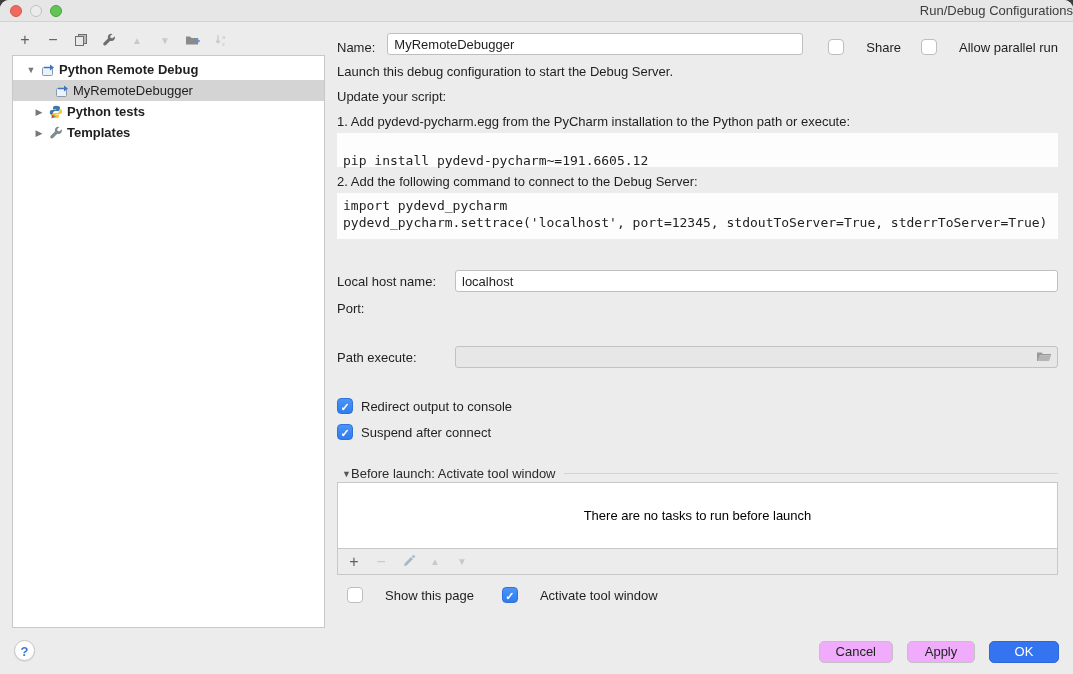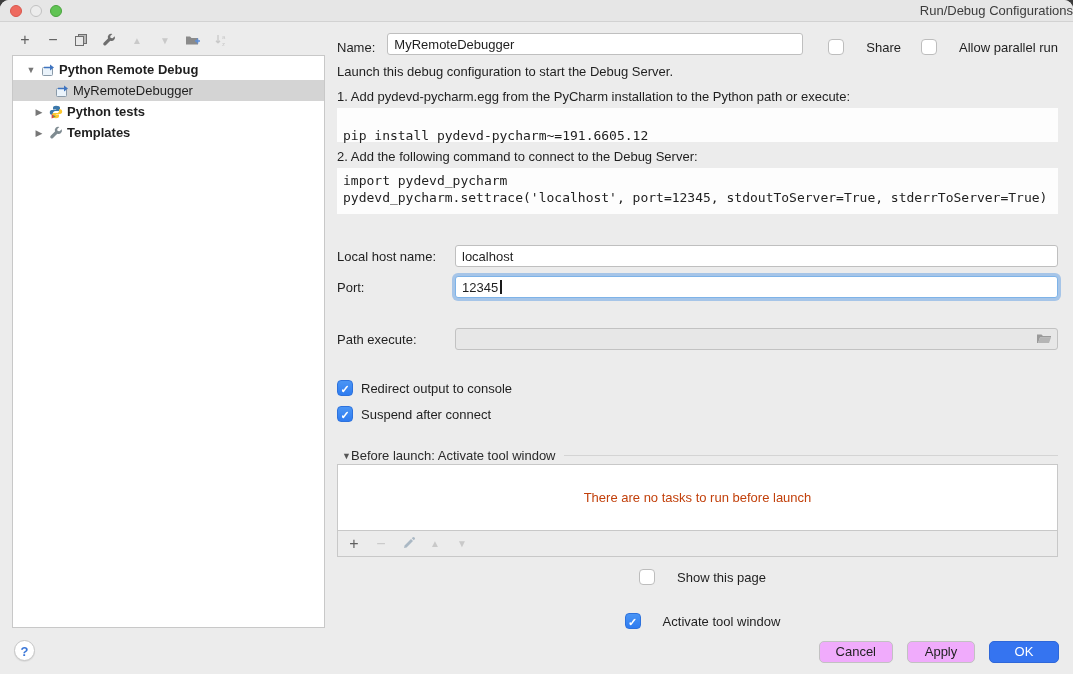--- a/index.html
+++ b/index.html
@@ -62,25 +62,25 @@
     background:#e7e7e7;}
   .folder-btn{position:absolute;right:5px;top:3px;width:16px;height:14px;}
   .ckrow{margin-top:10px;display:flex;align-items:center;gap:8px;}
   .ckrow.first{margin-top:30px;}
   .bl-header{margin-top:26px;display:flex;align-items:center;}
   .bl-arrow{font-size:9px;color:#555;width:14px;padding-left:5px;}
   .bl-title{white-space:nowrap;color:#2b2b2b;}
   .bl-line{flex:1;border-top:1px solid #d4d4d4;margin-left:8px;}
   .tasks-box{margin-top:1px;height:67px;background:#fff;border:1px solid #c8c8c8;
     display:flex;align-items:center;justify-content:center;}
-  .tasks-empty{color:#c2410c;}
+  .tasks-empty{color:#000000;}
   .bl-toolbar{height:26px;border:1px solid #c8c8c8;border-top:none;display:flex;
     align-items:center;gap:7px;padding-left:6px;background:#ececec;}
   .bl-toolbar .tbtn{width:20px;}
-  .bottom-cbs{margin-top:12px;display:flex;align-items:center;gap:28px;padding-left:10px;flex-direction:column;}
+  .bottom-cbs{margin-top:12px;display:flex;align-items:center;gap:28px;padding-left:10px;}
   
   .footer{position:absolute;left:0;right:0;top:628px;height:46px;}
   .help{position:absolute;left:14px;top:12px;width:21px;height:21px;border-radius:50%;
     background:#fff;border:1px solid #c6c6c6;color:#3b77d8;font-size:13px;font-weight:bold;
     text-align:center;line-height:21px;box-shadow:0 1px 1px rgba(0,0,0,.08);}
   .btns{position:absolute;right:14px;top:13px;display:flex;gap:14px;}
   .btn{height:22px;min-width:68px;padding:0 16px;border-radius:5px;border:1px solid #c2c2c2;
     background:#f0abfc;font-family:"Liberation Sans",sans-serif;font-size:13px;color:#222;
     line-height:20px;text-align:center;}
   .btn.primary{background:#3574f0;border-color:#2e67d9;color:#fff;width:70px;}
@@ -185,36 +185,33 @@
         <span class="cb"></span>
         <span>Share</span>
       </span>
       <span class="cbitem" style="margin-left:20px">
         <span class="cb"></span>
         <span>Allow parallel run</span>
       </span>
     </div>
 
     <p class="p mt8">Launch this debug configuration to start the Debug Server.</p>
+    <p class="p mt7">Update your script:</p>
     <p class="p mt7">1. Add pydevd-pycharm.egg from the PyCharm installation to the Python path or execute:</p>
     <div class="code code1">pip install pydevd-pycharm~=191.6605.12</div>
     <p class="p mt6">2. Add the following command to connect to the Debug Server:</p>
     <div class="code code2"><div>import pydevd_pycharm</div><div>pydevd_pycharm.settrace('localhost', port=12345, stdoutToServer=True, stderrToServer=True)</div></div>
 
     <div class="frow first">
       <span class="flabel">Local host name:</span>
       <input class="txt finput" value="localhost" style="">
     </div>
 
     <div class="frow">
       <span class="flabel">Port:</span>
-      <span class="focus-wrap">
-        <input class="txt" value="12345" style="">
-        <span class="caret"></span>
-      </span>
     </div>
 
     <div class="frow path-row">
       <span class="flabel">Path execute:</span>
       <span class="path-field">
         <span class="folder-btn">
           <svg width="16" height="14" viewBox="0 0 16 14">
               <path d="M1 2.5h4.5L7 4h8v1.5H4L2 11H1z" fill="#9a9a9a"></path>
               <path d="M4 5.5h11L13 11H2z" fill="#b5b5b5"></path>
             </svg>

